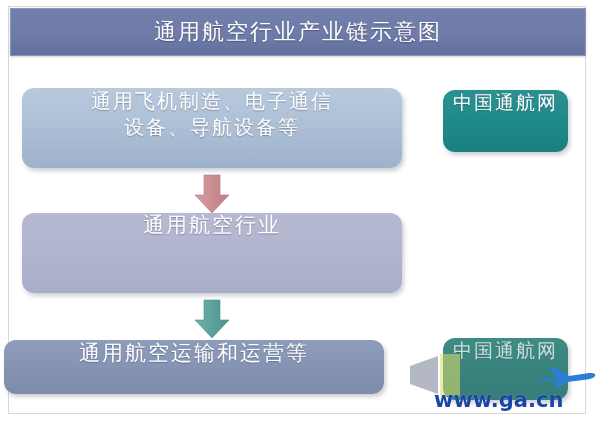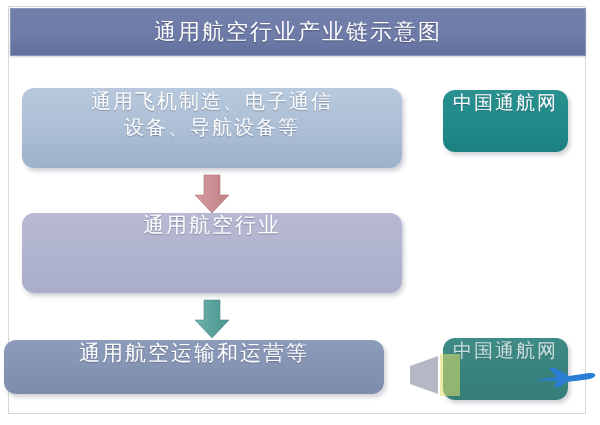--- a/index.html
+++ b/index.html
@@ -230,13 +230,14 @@
 </div>
 
 <div id="watermark">
   <svg id="watermark-logo-shape" viewBox="0 0 84 46">
     <polygon points="2,14 30,4 30,42 2,32" fill="#9aa0b0" opacity="0.75"></polygon>
     <polygon points="32,2 52,2 52,44 32,44" fill="#dfe06a" opacity="0.55"></polygon>
   </svg>
   <svg id="watermark-plane-icon" viewBox="0 0 66 24">
     <path d="M2,16 L26,13 L18,4 L24,4 L38,12 L58,9 C63,8.6 65,10 64,12 C63,14 60,15 56,15.5 L36,18 L28,23 L23,23 L26,17 Z" fill="#2a7fd4"></path>
   </svg>
+  <span id="watermark-site-url">www.ga.cn</span>
 </div>
 
 </body></html>

